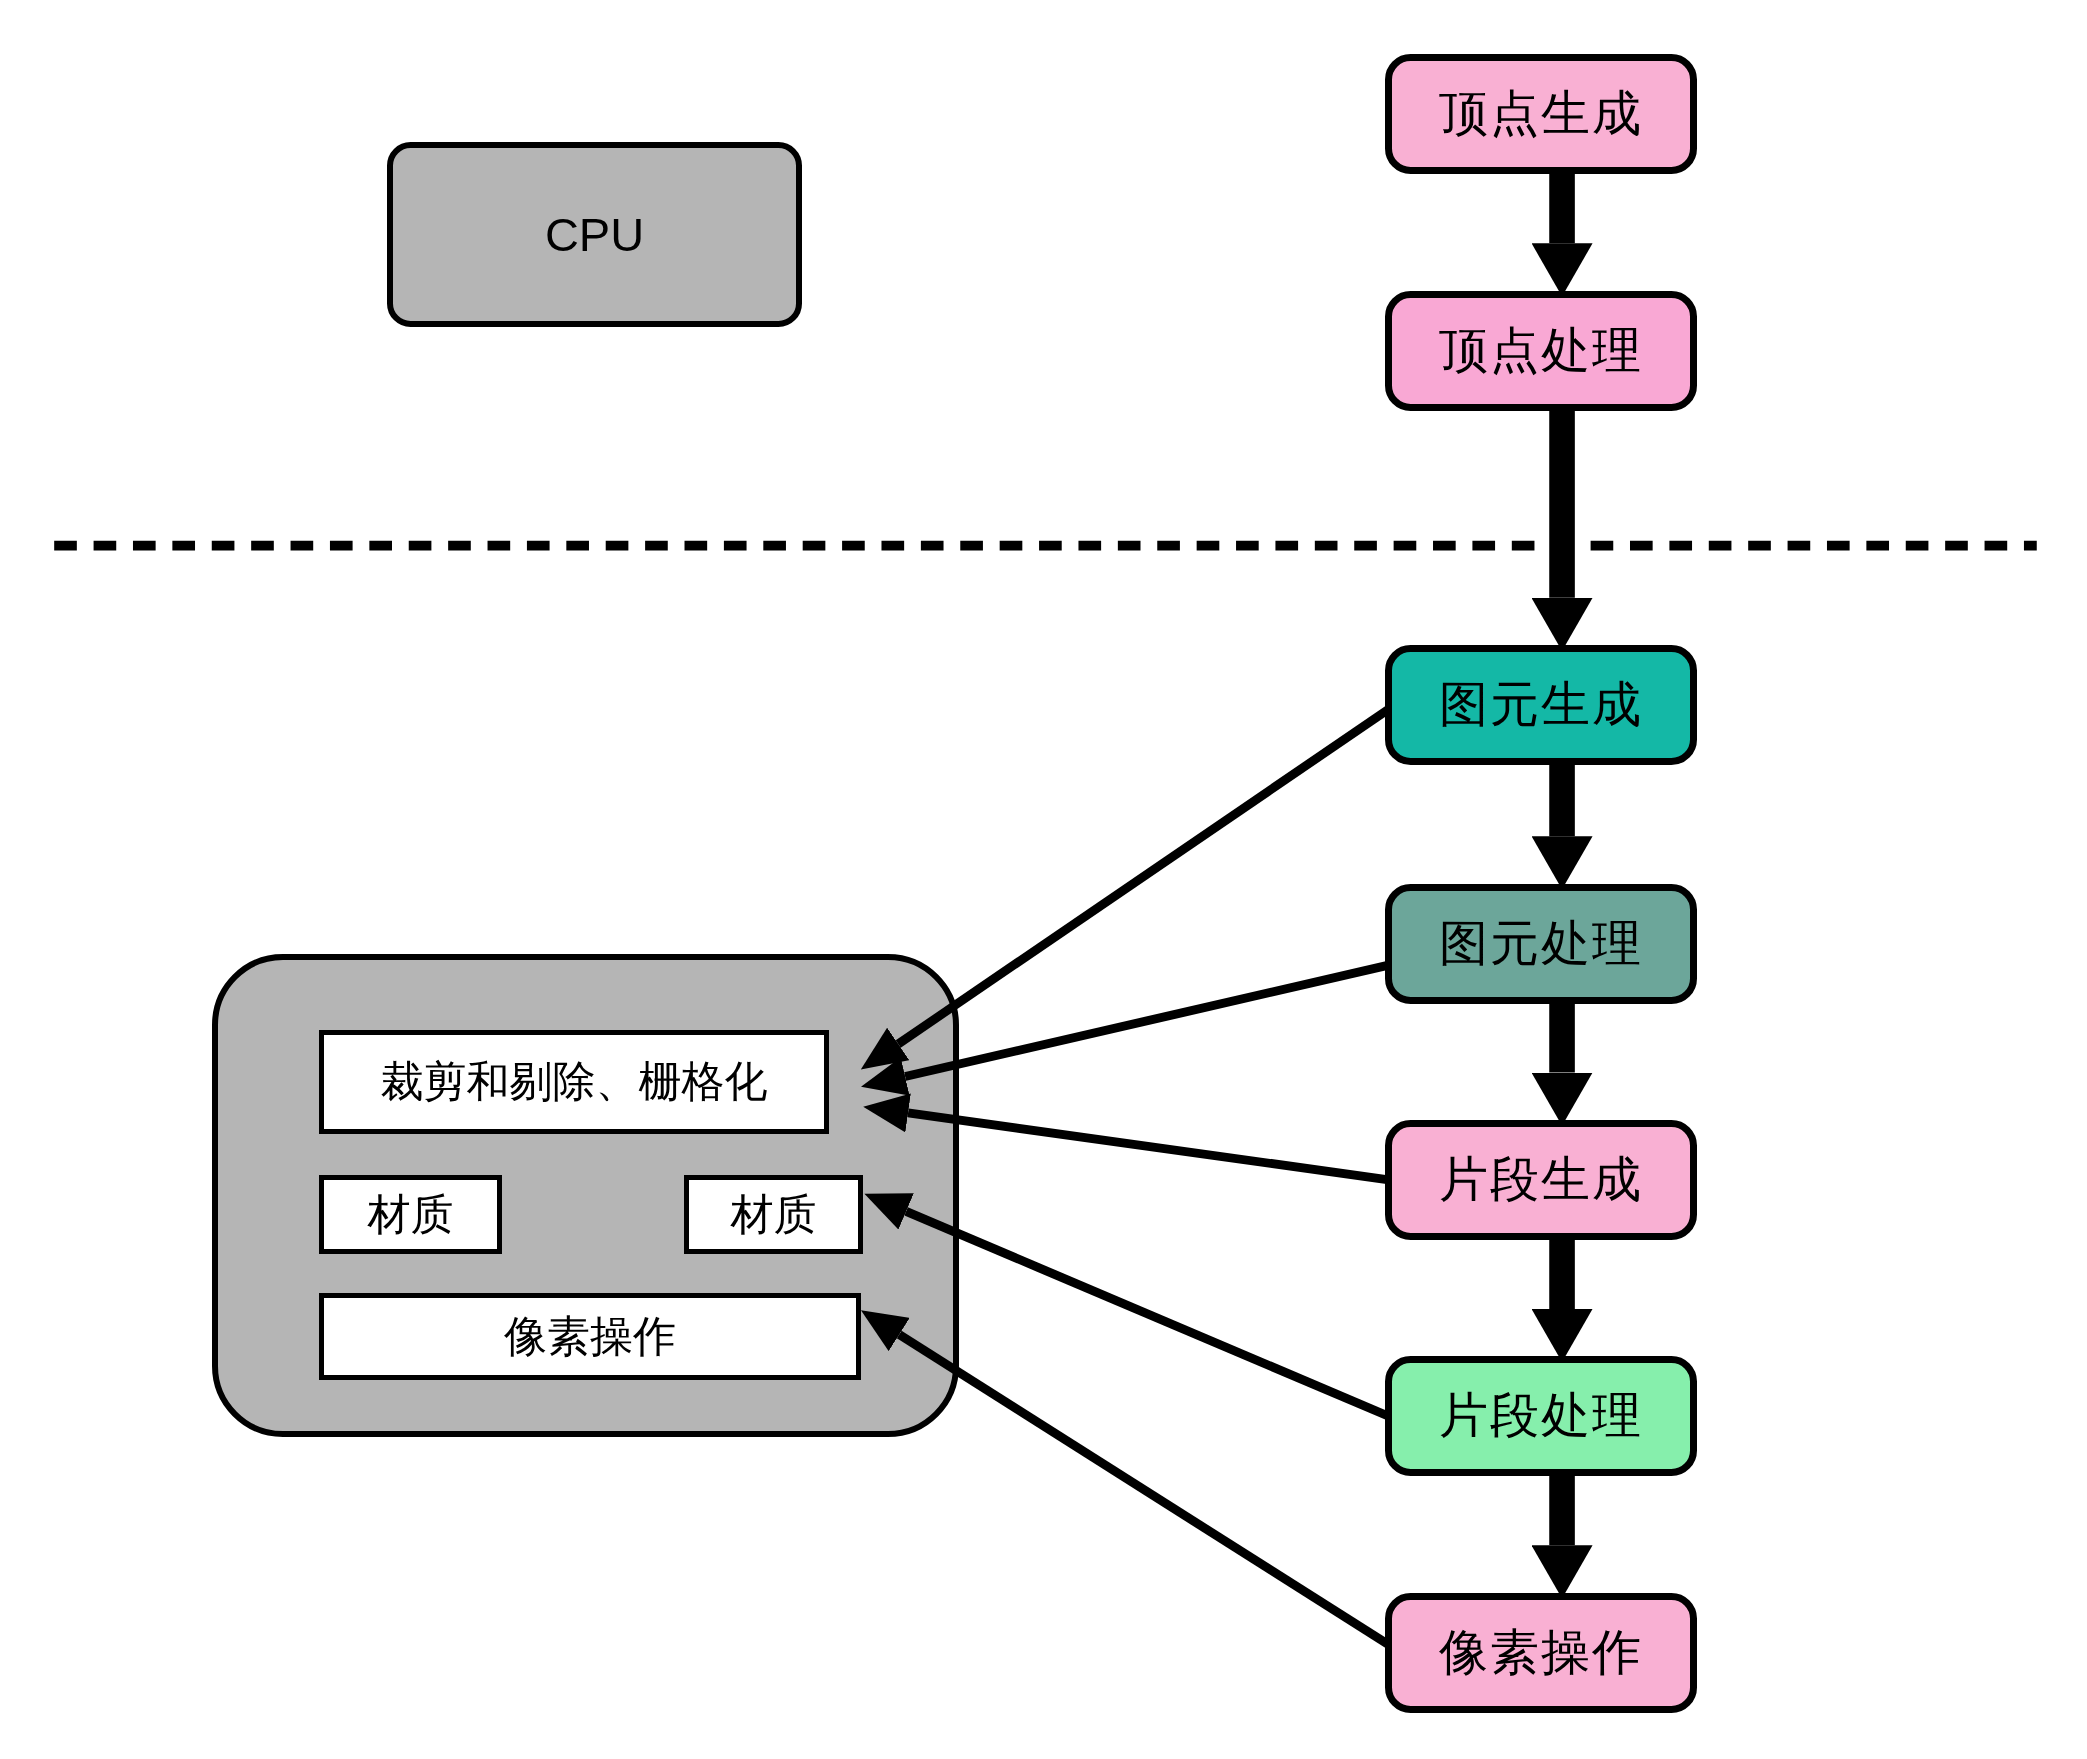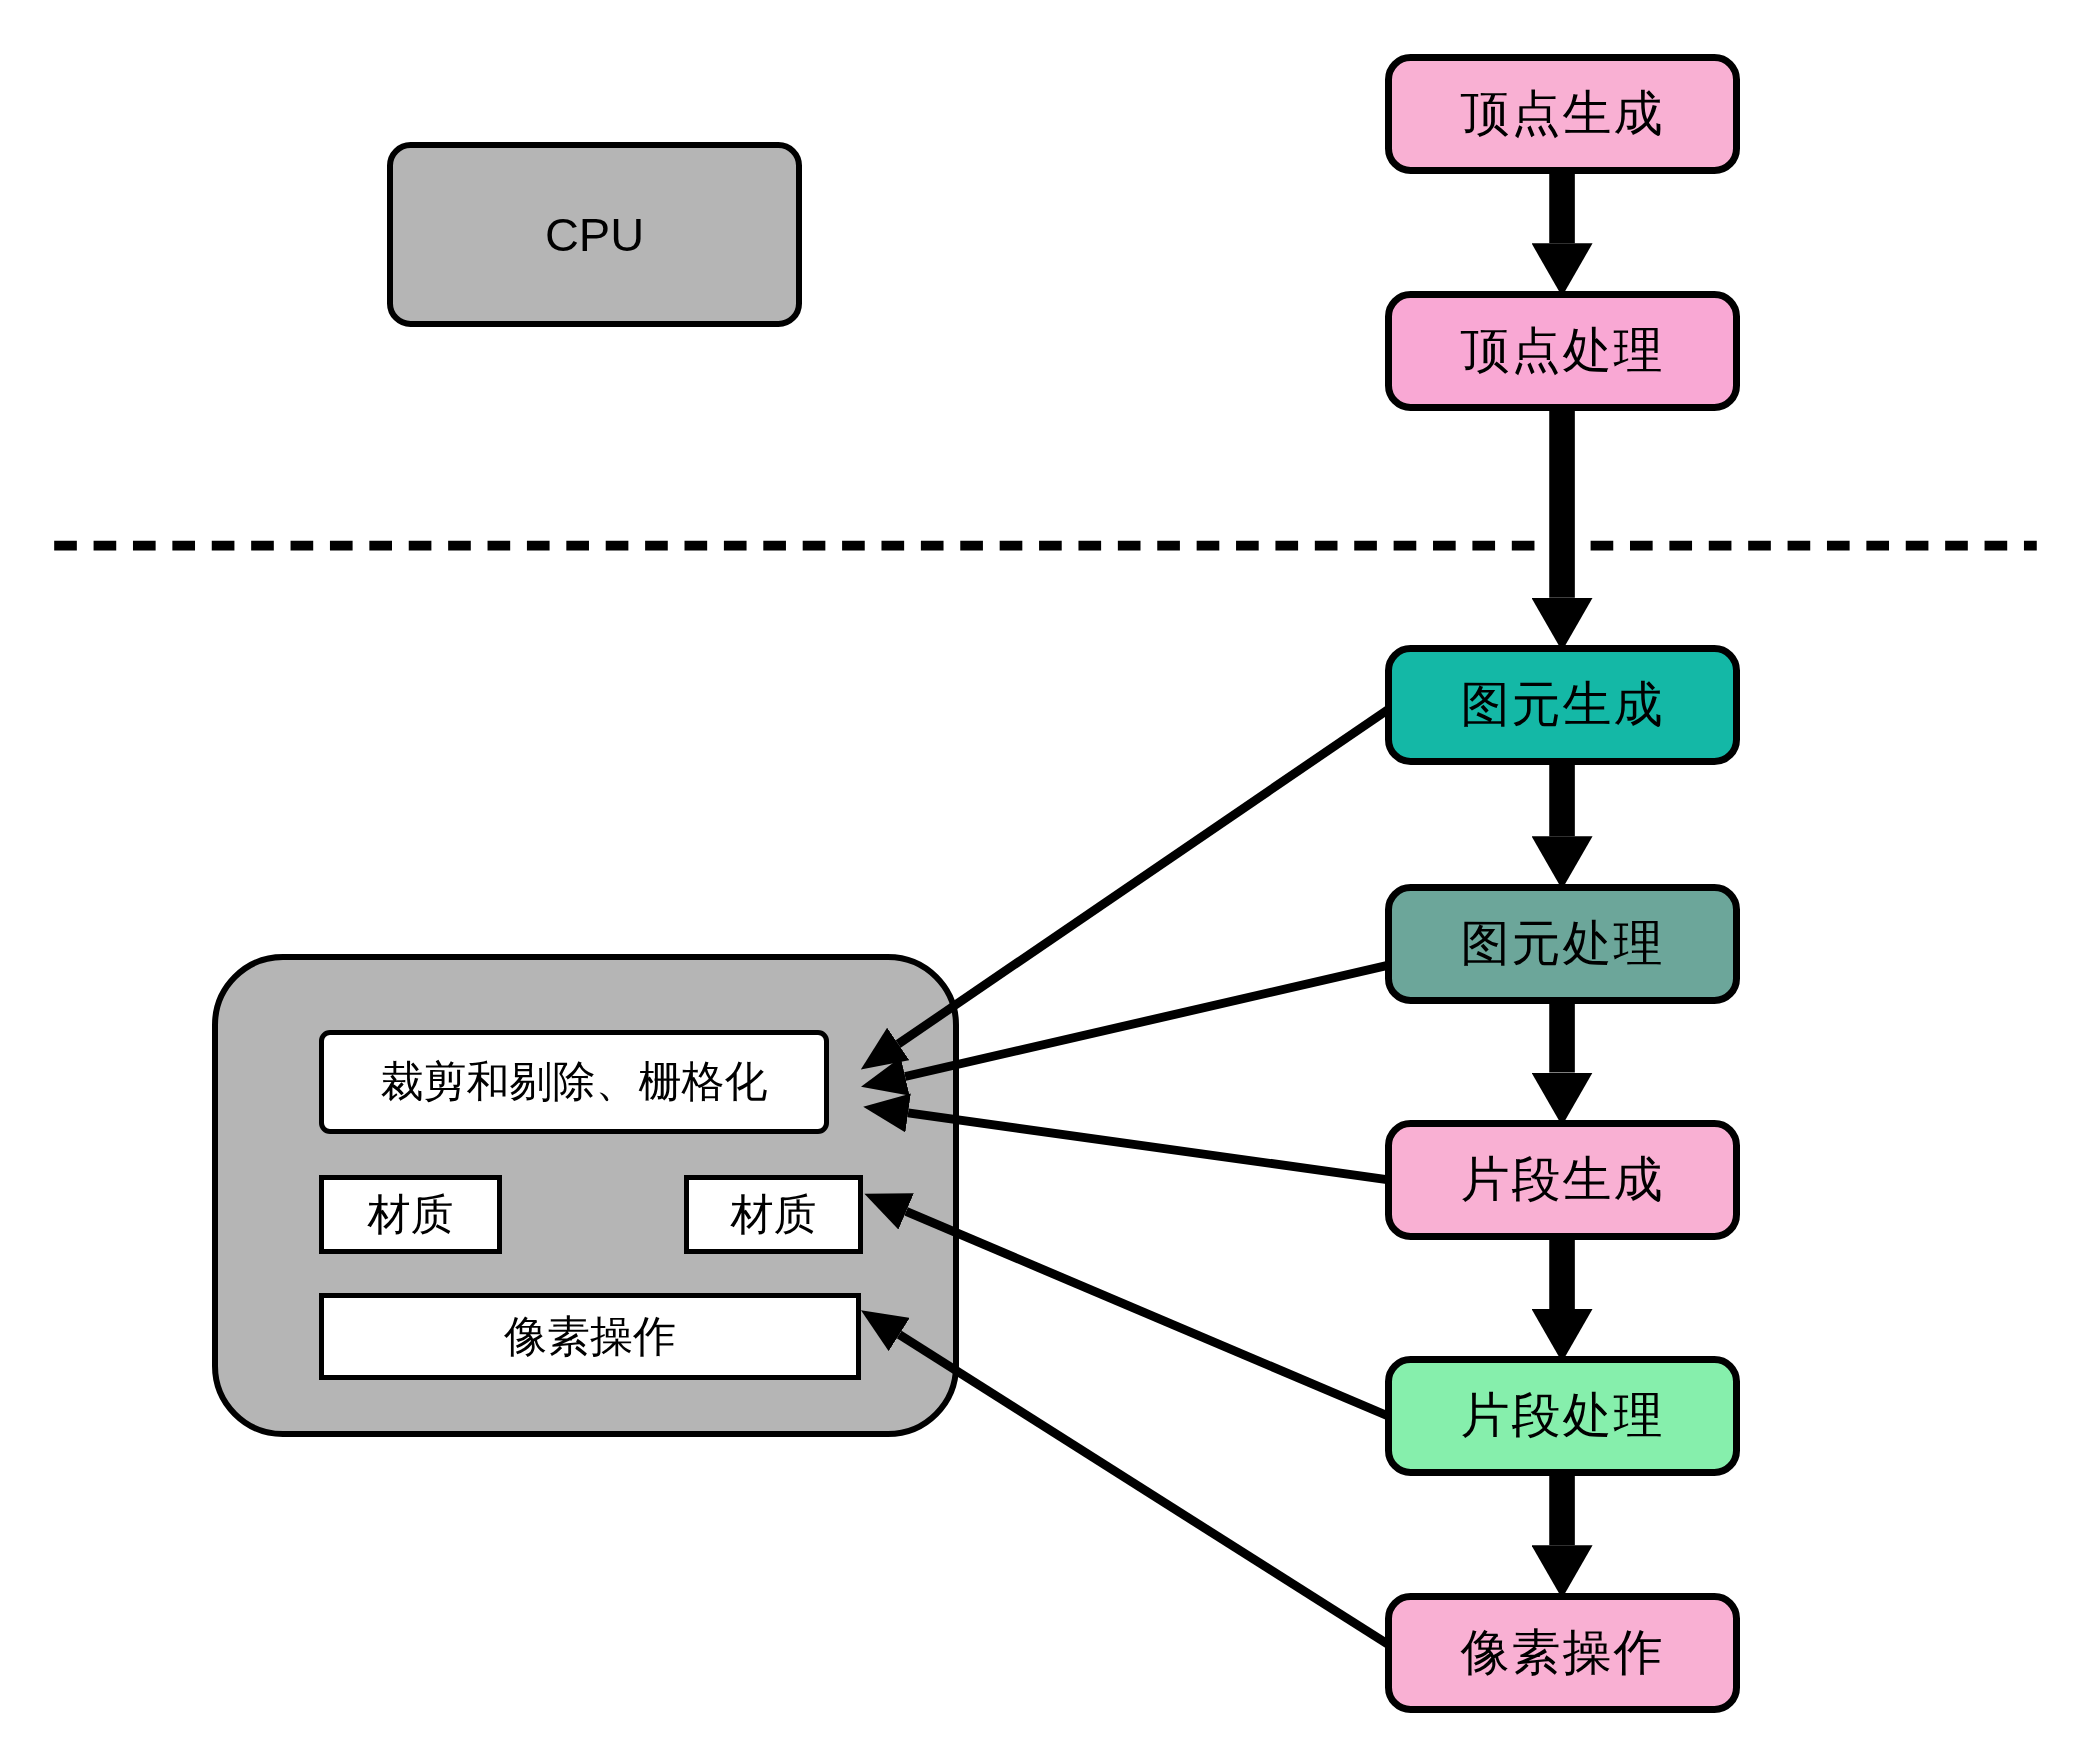--- a/index.html
+++ b/index.html
@@ -46,27 +46,27 @@
     border: 6.9px solid #000000;
     border-radius: 71px;
     box-sizing: border-box;
     z-index: 1;
   }
   .wbox {
     border: 5.9px solid #000000;
     font-size: 43px;
     z-index: 1;
   }
-  .wbox-raster  { left: 319px; top: 1030px; width: 510px; height: 104px; border-radius: 11px; }
+  .wbox-raster  { left: 319px; top: 1030px; width: 510px; height: 104px; }
   .wbox-tex-l   { left: 319px; top: 1175px; width: 183px; height:  79px; }
   .wbox-tex-r   { left: 684px; top: 1175px; width: 179px; height:  79px; }
   .wbox-pixops  { left: 319px; top: 1293px; width: 542px; height:  87px; }
   .pbox {
     left: 1385px;
-    width: 355px; height: 120px;
+    width: 312px; height: 120px;
     border: 7.9px solid #000000;
     border-radius: 25.6px;
     font-size: 49px;
     letter-spacing: 2px;
     z-index: 3;
   }
   .pbox-0 { top:   54px; }
   .pbox-1 { top:  291px; }
   .pbox-2 { top:  645px; }
   .pbox-3 { top:  884px; }

